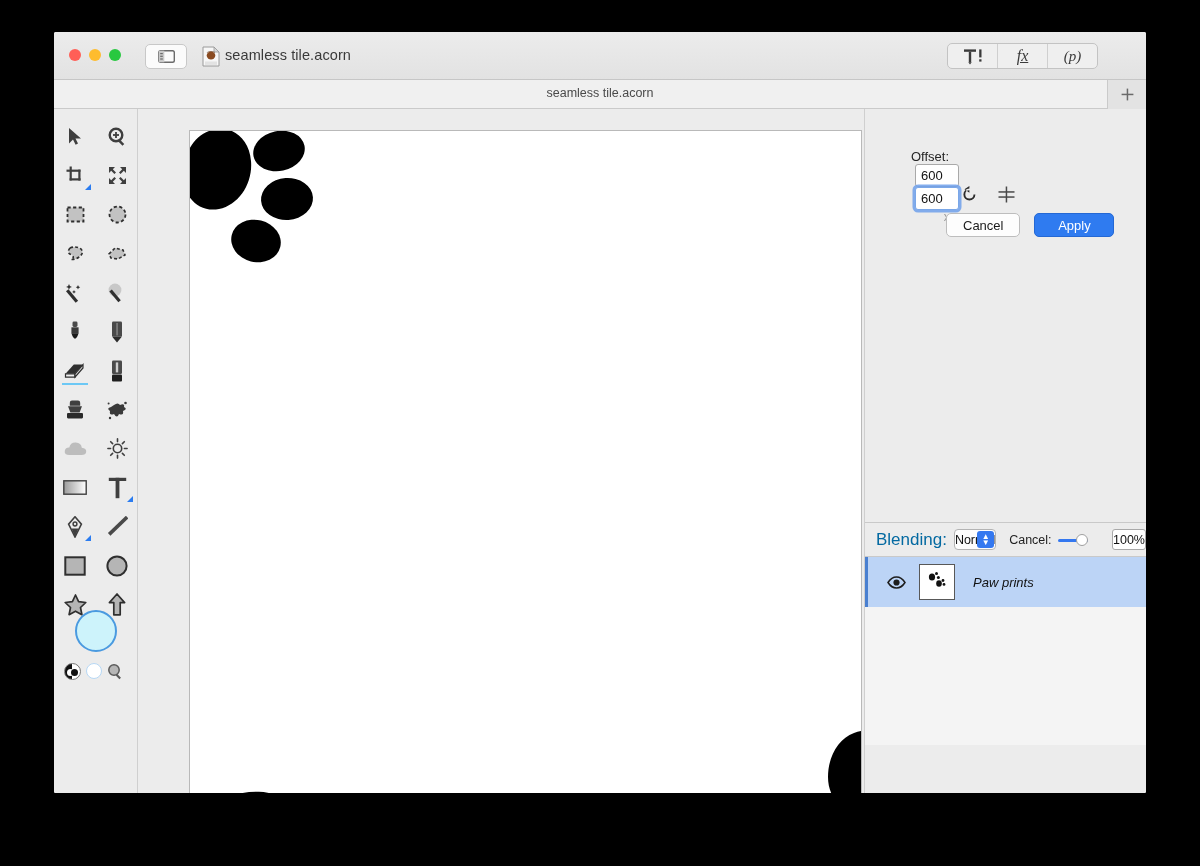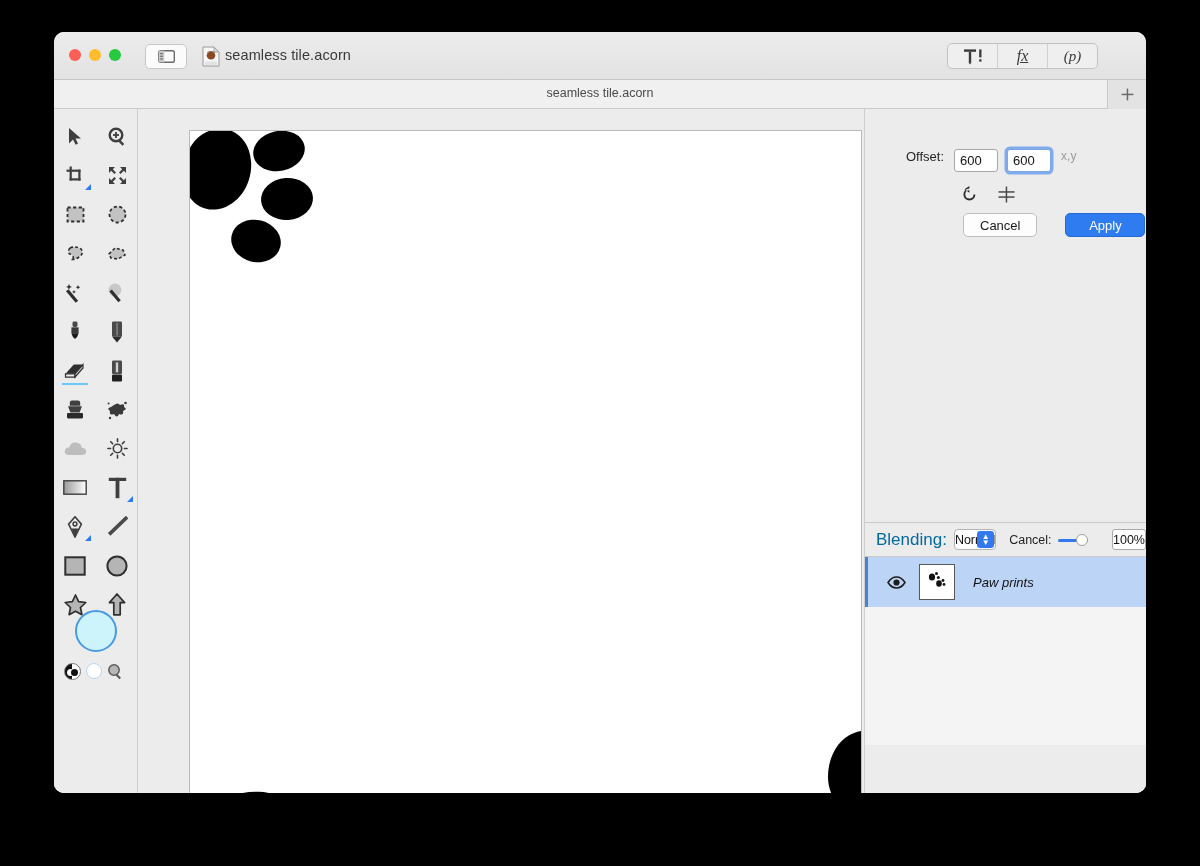--- a/index.html
+++ b/index.html
@@ -7,21 +7,21 @@
     width: 1200px; height: 866px;
     background: #000;
     font-family: "Liberation Sans", sans-serif;
     overflow: hidden;
   }
   #app-window {
     position: absolute;
     left: 54px; top: 32px;
     width: 1092px; height: 761px;
     background: #ffffff;
-    border-radius: 10px;
+    border-radius: 2px;
     overflow: hidden;
     box-shadow: 0 6px 24px rgba(0,0,0,0.5);
   }
 
   
   #titlebar {
     position: relative;
     height: 48px;
     background: linear-gradient(to bottom, #ececec, #e2e2e2);
     border-bottom: 1px solid #c6c6c6;
@@ -177,21 +177,21 @@
     background: #ececec;
     border-left: 1px solid #cfcfcf;
   }
   #offset-pane {
     position: relative;
     height: 414px;
     border-bottom: 1px solid #c9c9c9;
   }
   #offset-row {
     position: absolute; left: 41px; top: 40px;
-    display: flex; align-items: flex-start;
+    display: flex; align-items: flex-end; flex-direction: column;
   }
   #offset-label { font-size: 13px; color: #262626; margin-right: 10px; }
   .num-field {
     width: 44px; height: 23px;
     background: #fff;
     border: 1px solid #a9a9a9;
     border-radius: 3px;
     font-size: 13px; color: #111;
     text-align: left;
     padding: 0 5px;
@@ -202,22 +202,22 @@
     box-shadow: 0 0 0 2.5px rgba(110,160,235,0.85);
     margin-left: 9px;
   }
   #xy-hint { font-size: 12px; color: #9a9a9a; margin-left: 10px; }
   #offset-icons {
     position: absolute; left: 96px; top: 76px;
     display: flex; align-items: center; gap: 20px;
     color: #2c2c2c;
   }
   #offset-buttons {
-    position: absolute; left: 98px; top: 104px;
-    display: flex; align-items: center; gap: 28px;
+    position: absolute; left: 81px; top: 104px;
+    display: flex; align-items: center; gap: 14px;
   }
   .btn {
     height: 24px;
     border-radius: 5px;
     font-size: 13px;
     display: flex; align-items: center; justify-content: center;
     padding: 0 16px;
   }
   .btn-cancel { background: #fdfdfd; border: 1px solid #bdbdbd; color: #1a1a1a; }
   .btn-apply  { background: #2f7bf0; border: 1px solid #2468d4; color: #fff; min-width: 80px; }

